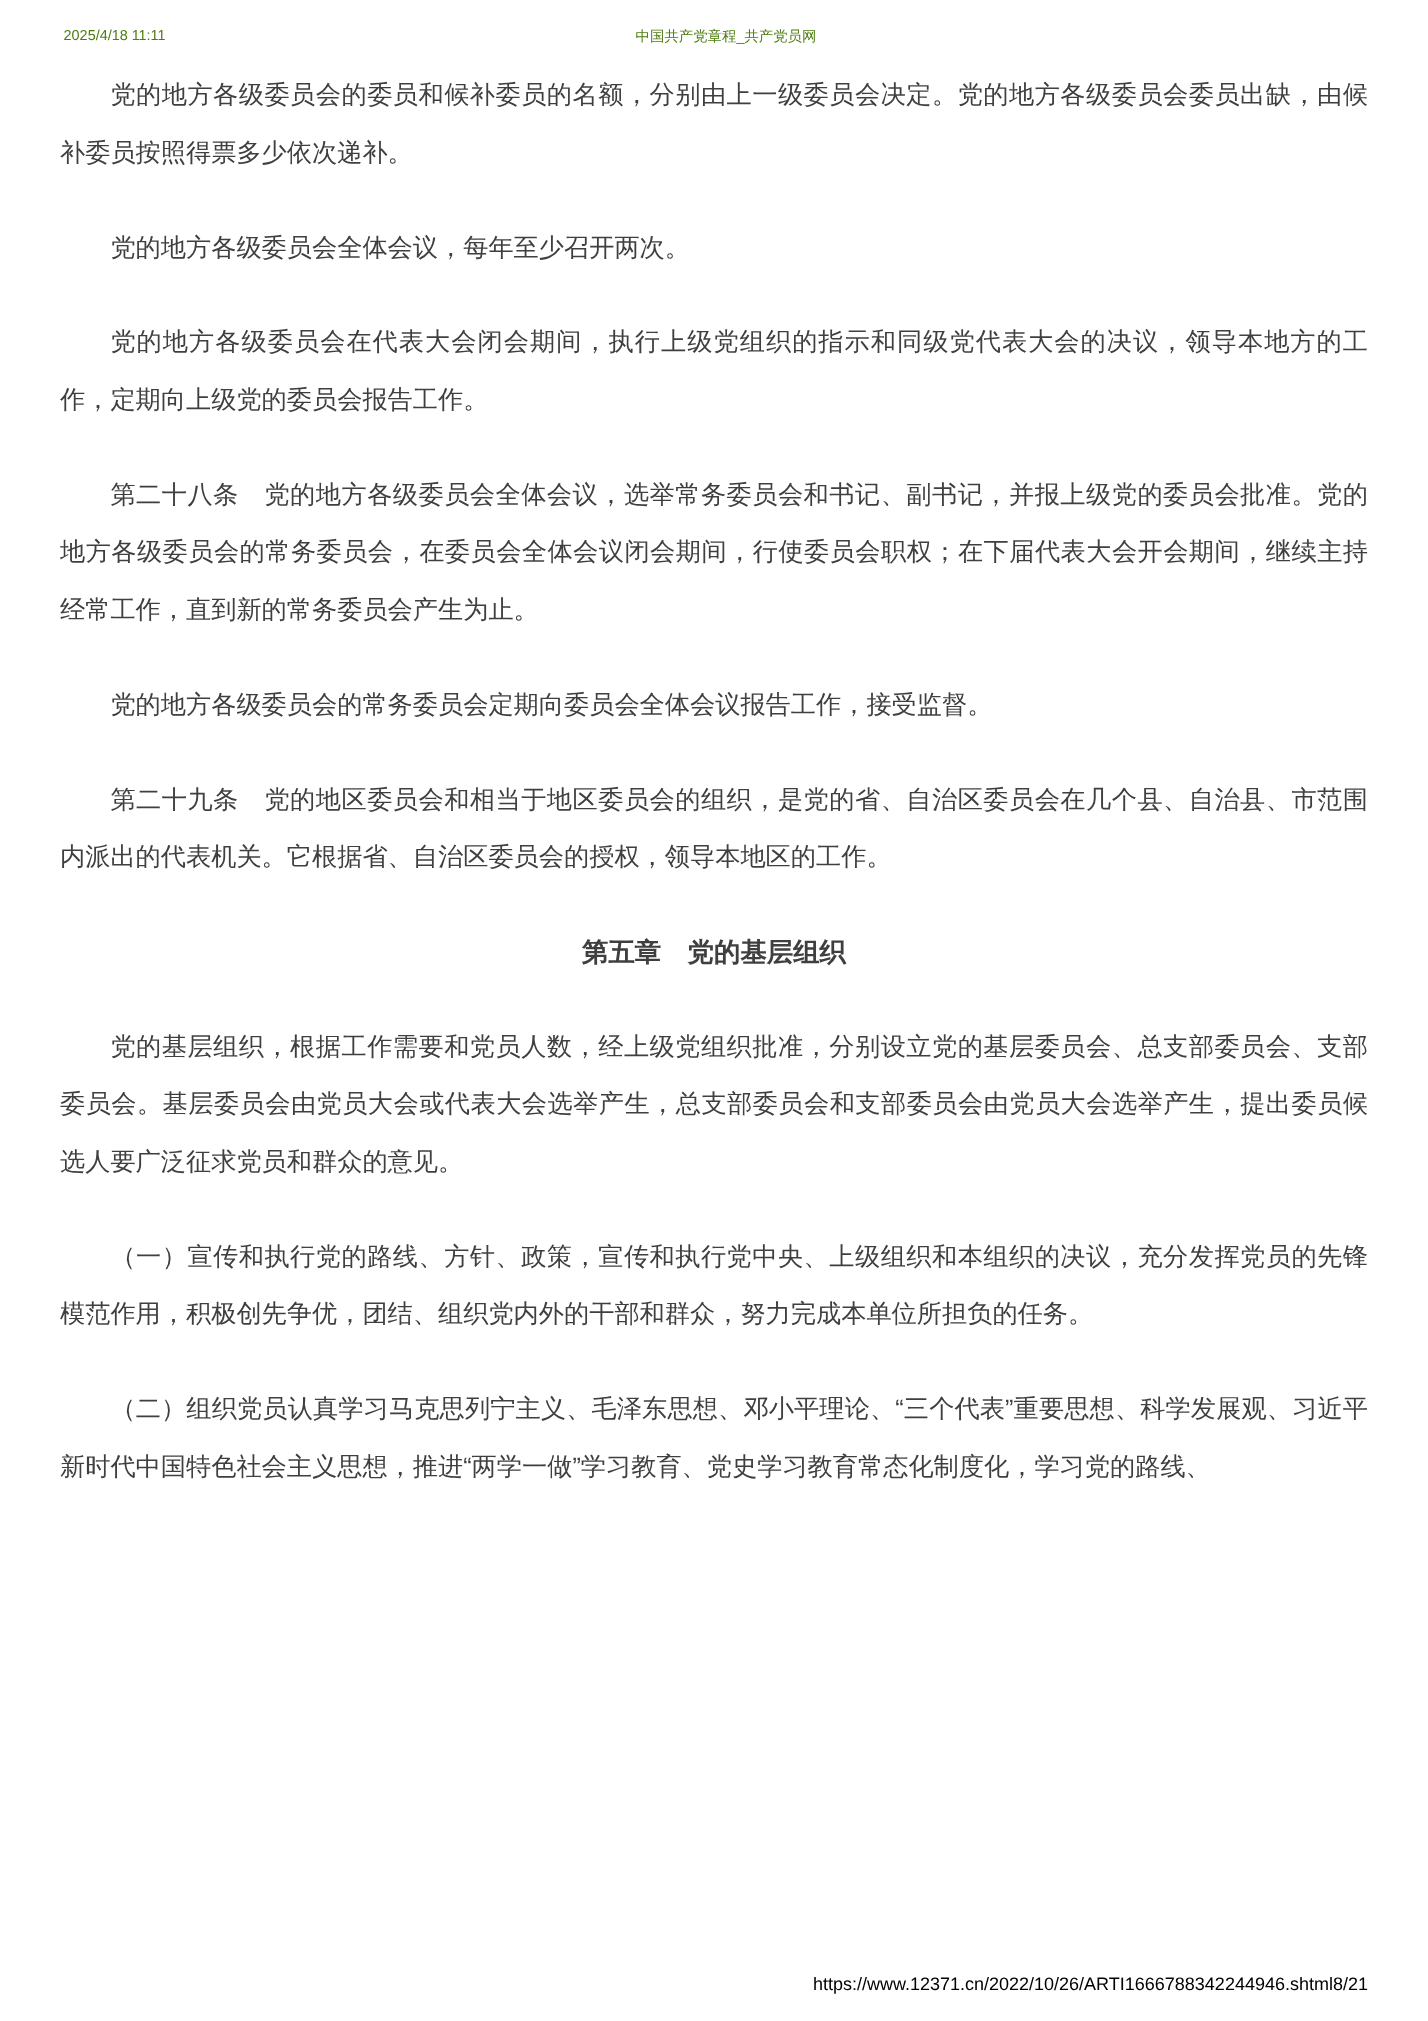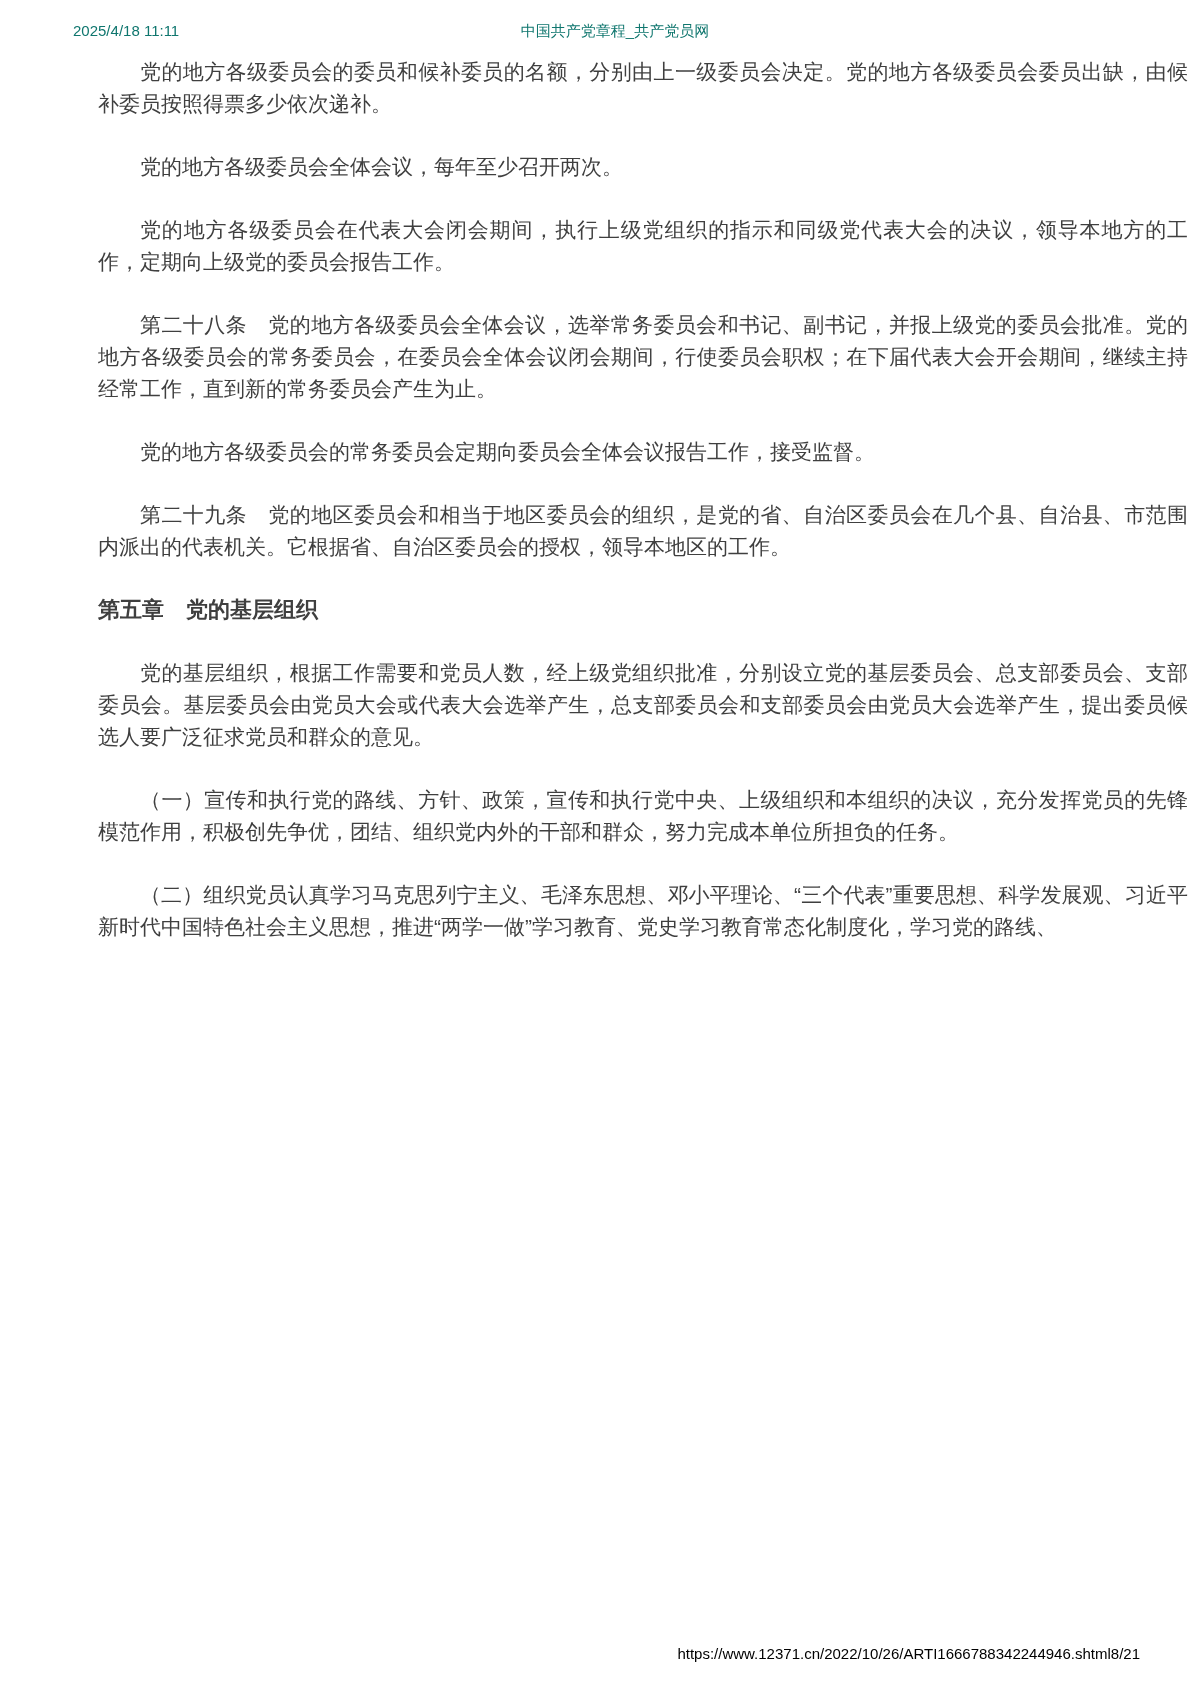--- a/index.html
+++ b/index.html
@@ -13,23 +13,22 @@
     position: relative;
     font-family: "Liberation Sans", "DejaVu Sans", sans-serif;
     overflow: hidden;
   }
   .print-header {
     position: absolute;
     top: 22px;
     left: 0;
     right: 0;
     height: 22px;
-    font-size: 15px;
-    color: #0f766e;
-    margin-left: 20px;
+    font-size: 12px;
+    color: #4d7c0f;
   }
   .print-header .date {
     position: absolute;
     left: 53px;
     top: 0;
   }
   .print-header .title {
     position: absolute;
     left: 0;
     right: 0;
@@ -37,32 +36,31 @@
     text-align: center;
     padding-left: 20px;
   }
   .content {
     position: absolute;
     top: 56px;
     left: 50px;
     width: 1090px;
     color: #3f3f3f;
     font-size: 21px;
-    line-height: 32px;
-    margin-left: 48px;
+    line-height: 48px;
   }
   .para {
     margin: 0 0 31px 0;
     text-align: justify;
     text-indent: 2em;
     word-break: break-all;
   }
   .chapter-heading {
     margin: 0 0 31px 0;
-    text-align: left;
+    text-align: center;
     text-indent: 0;
     font-weight: bold;
     font-size: 22px;
   }
   .print-footer {
     position: absolute;
     left: 53px;
     right: 50px;
     bottom: 22px;
     font-size: 15px;

